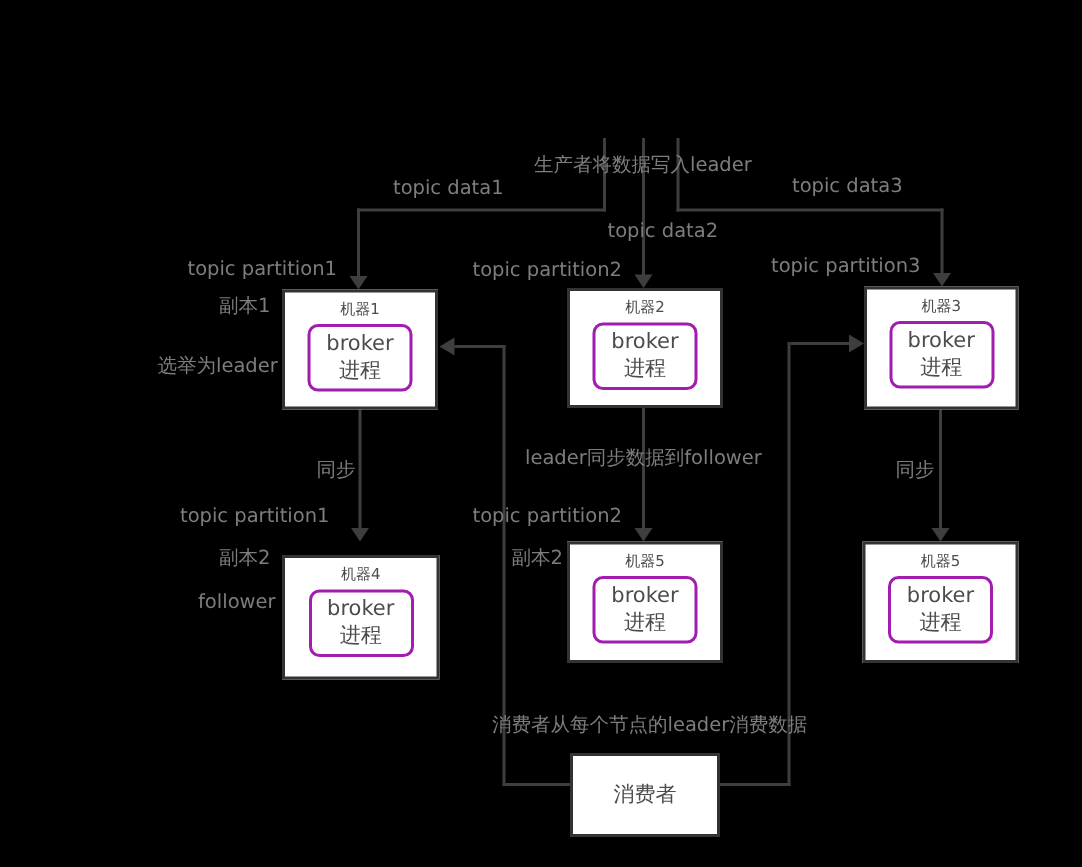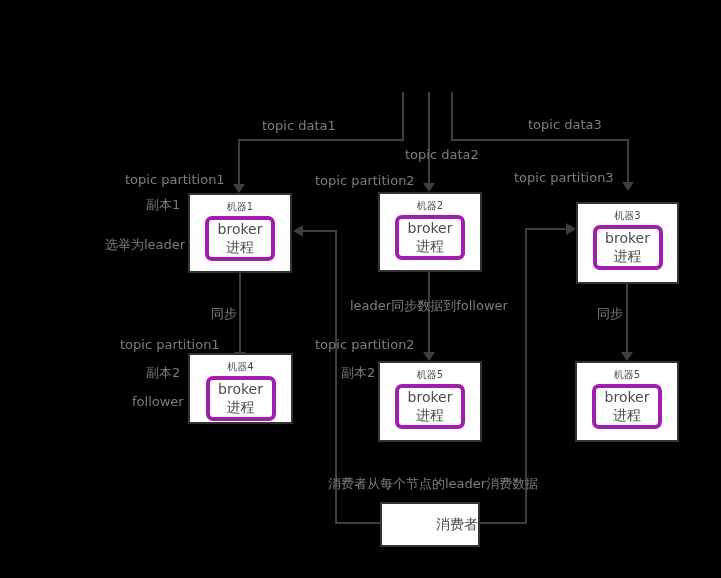--- a/index.html
+++ b/index.html
@@ -22,21 +22,21 @@
     justify-content: center;
     font-size: 14px;
   }
   .machine {
     flex-direction: column;
     justify-content: flex-start;
     padding-top: 4px;
   }
   .machine-title { font-size: 10px; line-height: 1.5; }
   .process-box {
-    border: 4px solid #a21caf;
+    border: 2px solid #a21caf;
     border-radius: 7px;
     width: 70px;
     height: 45px;
     margin-top: 2px;
     box-sizing: border-box;
     display: flex;
     flex-direction: column;
     align-items: center;
     justify-content: center;
     font-size: 14px;
@@ -115,29 +115,29 @@
   </div>
 
   <div class="box machine" style="left:378px; top:192px; width:104px; height:80px;">
     <div class="machine-title">机器2</div>
     <div class="process-box">
       <span>broker</span>
       <span>进程</span>
     </div>
   </div>
 
-  <div class="box machine" style="left:576px; top:202px; width:103px; height:82px;">
+  <div class="box machine" style="left:576px; top:191px; width:103px; height:82px;">
     <div class="machine-title">机器3</div>
     <div class="process-box">
       <span>broker</span>
       <span>进程</span>
     </div>
   </div>
 
-  <div class="box machine" style="left:188px; top:353px; width:105px; height:71px;">
+  <div class="box machine" style="left:188px; top:370px; width:105px; height:83px;">
     <div class="machine-title">机器4</div>
     <div class="process-box">
       <span>broker</span>
       <span>进程</span>
     </div>
   </div>
 
   <div class="box machine" style="left:378px; top:361px; width:104px; height:81px;">
     <div class="machine-title">机器5</div>
     <div class="process-box">
@@ -147,24 +147,25 @@
   </div>
 
   <div class="box machine" style="left:575px; top:361px; width:104px; height:81px;">
     <div class="machine-title">机器5</div>
     <div class="process-box">
       <span>broker</span>
       <span>进程</span>
     </div>
   </div>
 
-  <div class="box" style="left:380px; top:502px; width:100px; height:45px;justify-content:flex-end;">
+  <div class="box" style="left:380px; top:502px; width:100px; height:56px;">
     <span>消费者</span>
   </div>
 
+  <div class="lbl" style="left:356px; top:104px;">生产者将数据写入leader</div>
   <div class="lbl" style="left:262px; top:119px;">topic data1</div>
   <div class="lbl" style="left:393px; top:148px;margin-left:12px;">topic data2</div>
   <div class="lbl" style="left:528px; top:118px;">topic data3</div>
   <div class="lbl" style="left:125px; top:173px;">topic partition1</div>
   <div class="lbl" style="left:315px; top:174px;">topic partition2</div>
   <div class="lbl" style="left:514px; top:171px;">topic partition3</div>
   <div class="lbl" style="left:146px; top:198px;">副本1</div>
   <div class="lbl" style="left:105px; top:238px;">选举为leader</div>
   <div class="lbl" style="left:211px; top:307px;">同步</div>
   <div class="lbl" style="left:120px; top:338px;">topic partition1</div>

